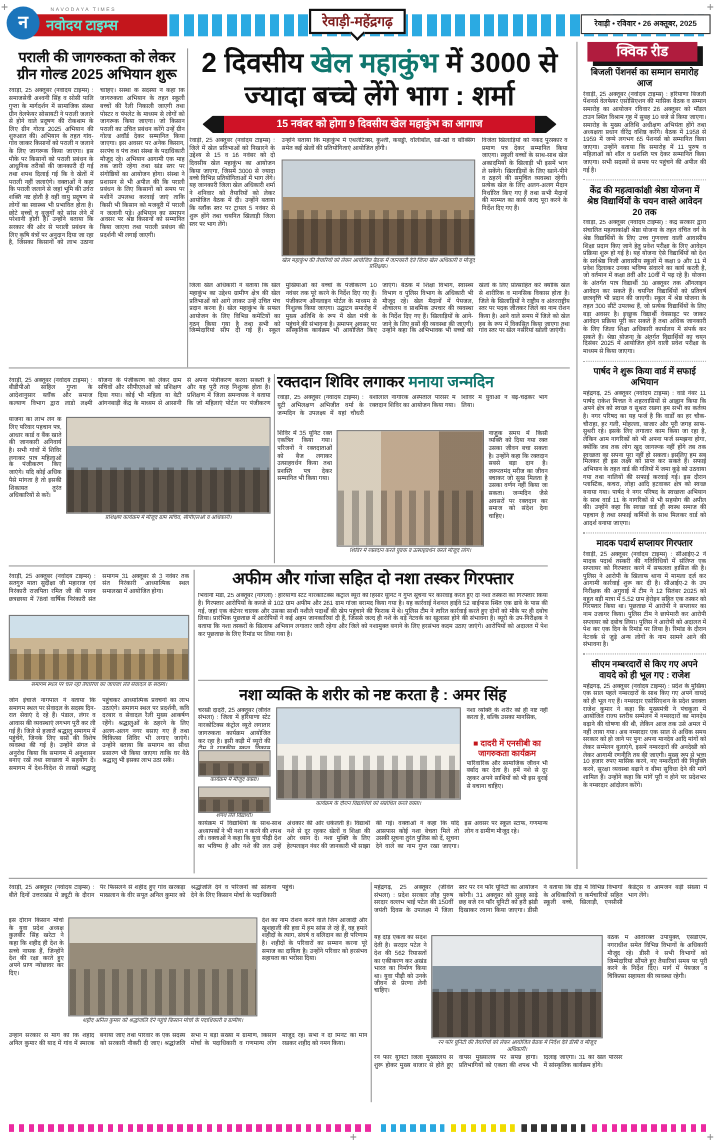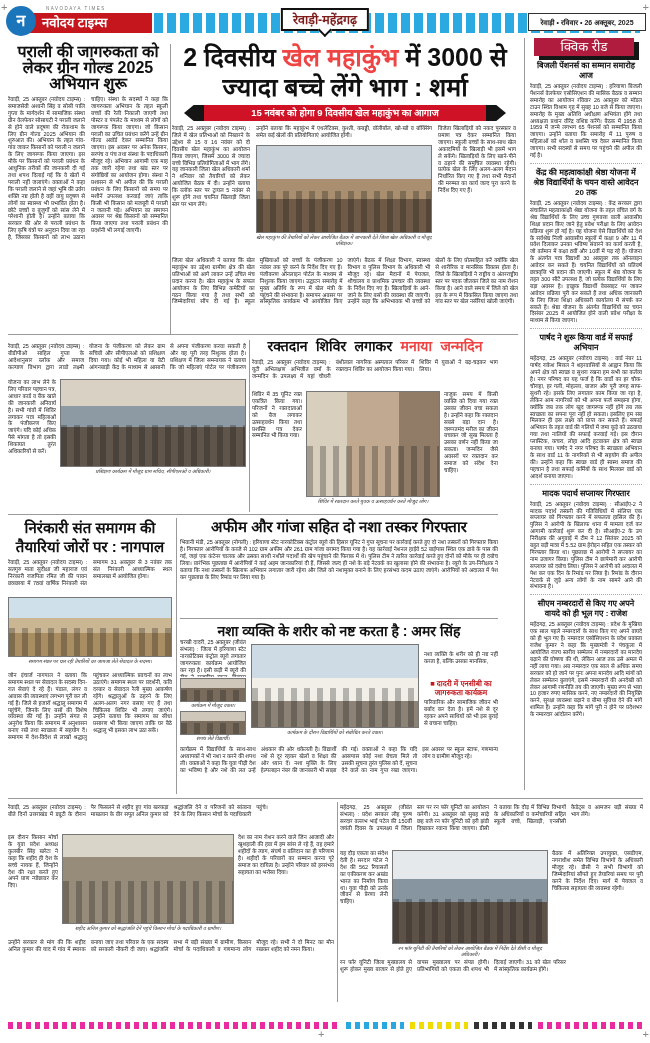--- a/index.html
+++ b/index.html
@@ -6,37 +6,37 @@
   .page{position:relative;width:650px;height:1043px;background:#fff;margin:0 auto;
         font-family:"Liberation Sans","DejaVu Sans",sans-serif;color:#1a1a1a;overflow:hidden;}
   .abs{position:absolute;}
   .regmark{position:absolute;color:#888;font-size:11px;font-weight:400;}
   
   .masthead{position:absolute;left:4px;top:4px;width:642px;height:34px;}
   .mh-bars{position:absolute;left:150px;right:6px;top:9px;height:20px;
            background:repeating-linear-gradient(90deg,#2baae2 0 9px,#fff 9px 13px);}
   .logo-circle{position:absolute;left:2px;top:2px;width:30px;height:30px;border-radius:50%;
                background:#1b75bb;color:#fff;font-weight:800;font-size:16px;line-height:30px;text-align:center;z-index:3;}
-  .logo-box{position:absolute;left:26px;top:9px;width:122px;height:20px;background:#c4161c;color:#ffffff;
+  .logo-box{position:absolute;left:26px;top:9px;width:122px;height:20px;background:#c4161c;color:#5eead4;
             font-weight:800;font-size:13px;line-height:20px;padding-left:12px;z-index:2;box-sizing:border-box;}
   .logo-small{position:absolute;left:42px;top:2px;font-size:4.5px;letter-spacing:1.5px;color:#777;z-index:2;}
   .edition-badge{position:absolute;left:50%;top:4px;transform:translateX(-50%);background:#fff;border:2px solid #111;
                  color:#7f1d1d;font-weight:800;font-size:12.5px;padding:1px 10px;z-index:4;white-space:nowrap;}
   .edition-badge::after{content:"";position:absolute;left:50%;bottom:-6px;transform:translateX(-50%) rotate(45deg);
                  width:8px;height:8px;background:#fff;border-right:2px solid #111;border-bottom:2px solid #111;}
   .datebox{position:absolute;right:0;top:9px;width:118px;height:18px;background:#fff;border:1px solid #333;
            font-size:7px;font-weight:700;line-height:18px;text-align:center;z-index:4;box-sizing:border-box;}
   
   .tiny{font-size:5.5px;line-height:6.9px;text-align:justify;color:#222;overflow:hidden;}
   .cols2{column-count:2;column-gap:6px;}
   .cols3{column-count:3;column-gap:5px;}
   .cols4{column-count:4;column-gap:5px;}
   .caption{font-size:5px;line-height:6px;font-style:italic;color:#333;text-align:center;overflow:hidden;}
   h1,h2,h3{margin:0;font-weight:800;color:#101010;}
-  .accent{color:#ef4444;}
+  .accent{color:#0f766e;}
   
   .hl-main{font-size:25px;line-height:30px;text-align:center;}
   .ribbon{margin:3px 12px 0;height:16px;color:#fff;font-weight:700;font-size:9.5px;line-height:16px;text-align:center;
           background:linear-gradient(90deg,#151515 0 20px,#cf1226 20px calc(100% - 20px),#151515 calc(100% - 20px));
           clip-path:polygon(0 50%,3% 0,97% 0,100% 50%,97% 100%,3% 100%);}
   
   .photo{position:relative;border:1px solid #777;overflow:hidden;}
   .photo::after{content:"";position:absolute;left:0;right:0;bottom:0;top:52%;
           background:repeating-linear-gradient(90deg,rgba(20,20,20,.28) 0 6px,rgba(0,0,0,0) 6px 13px);}
   .ph-meeting{background:linear-gradient(180deg,#c9d2d8 0 38%,#a98f6f 38% 62%,#6e5a46 62% 100%);}
@@ -44,21 +44,21 @@
   .ph-blood{background:linear-gradient(90deg,#e7e2d8 0 30%,#cdb9a4 30% 70%,#9a8875 70% 100%),
             linear-gradient(180deg,#efe9df 0 100%);background-blend-mode:multiply;}
   .ph-field{background:linear-gradient(180deg,#cfe0ea 0 35%,#cbb694 35% 60%,#a98e63 60% 100%);}
   .ph-class{background:linear-gradient(180deg,#cfdbe4 0 40%,#f2efe8 40% 68%,#8c8276 68% 100%);}
   .ph-crowd{background:linear-gradient(180deg,#d9d5c9 0 25%,#978c7a 25% 100%);}
   .ph-meeting2{background:linear-gradient(180deg,#e6e9eb 0 30%,#8795a0 30% 55%,#5d5248 55% 100%);}
   .ph-sm{background:linear-gradient(180deg,#cfc7ba 0 40%,#7a6c5c 40% 100%);}
   
   .sidebar{position:absolute;left:524px;top:38px;width:118px;height:752px;border-left:1px solid #999;
            padding-left:5px;box-sizing:border-box;overflow:hidden;}
-  .qrh{position:relative;margin:0 8px 5px 4px;background:#b01c3e;color:#fff;font-weight:400;font-size:13px;
+  .qrh{position:relative;margin:0 8px 5px 4px;background:#b01c3e;color:#fff;font-weight:700;font-size:13px;
        line-height:18px;text-align:center;box-shadow:5px 4px 0 0 #161616;}
   .qr-item{border-bottom:1px dotted #aaa;padding-bottom:4px;margin-bottom:4px;}
   .qr-item h3{font-size:8px;line-height:10px;text-align:center;margin-bottom:2px;}
   
   .hline{position:absolute;height:0;border-top:1px solid #9a9a9a;}
   .vline{position:absolute;width:0;border-left:1px solid #9a9a9a;}
   
   .banner-yellow{margin:0 52px;background:#f7eeb0;color:#9c1d22;font-weight:800;font-size:11px;
                  line-height:16px;text-align:center;}
   .subbox-title{color:#c4161c;font-weight:800;font-size:7.5px;line-height:9px;text-align:center;}
@@ -78,21 +78,21 @@
   <div class="masthead">
     <div class="mh-bars"></div>
     <div class="logo-circle">न</div>
     <div class="logo-small">NAVODAYA TIMES</div>
     <div class="logo-box">नवोदय टाइम्स</div>
     <div class="edition-badge">रेवाड़ी-महेंद्रगढ़</div>
     <div class="datebox">रेवाड़ी • रविवार • 26 अक्तूबर, 2025</div>
   </div>
 
   <div class="abs" style="left:8px;top:44px;width:160px;">
-    <h2 style="font-size:16px;line-height:16px;text-align:center;">पराली की जागरुकता को लेकर ग्रीन गोल्ड 2025 अभियान शुरू</h2>
+    <h2 style="font-size:13px;line-height:16px;text-align:center;">पराली की जागरुकता को लेकर ग्रीन गोल्ड 2025 अभियान शुरू</h2>
     <div class="tiny cols2" style="margin-top:4px;height:266px;">रेवाड़ी, 25 अक्तूबर (नवोदय टाइम्स) : समाजसेवी अश्वनी सिंह व सोसी पालि गुप्ता के मार्गदर्शन में सामाजिक संस्था ग्रीन वेलफेयर सोसायटी ने पराली जलाने से होने वाले प्रदूषण की रोकथाम के लिए ग्रीन गोल्ड 2025 अभियान की शुरुआत की। अभियान के तहत गांव-गांव जाकर किसानों को पराली न जलाने के लिए जागरूक किया जाएगा। इस मौके पर किसानों को पराली प्रबंधन के आधुनिक तरीकों की जानकारी दी गई तथा शपथ दिलाई गई कि वे खेतों में पराली नहीं जलाएंगे। वक्ताओं ने कहा कि पराली जलाने से जहां भूमि की उर्वरा शक्ति नष्ट होती है वहीं वायु प्रदूषण से लोगों का स्वास्थ्य भी प्रभावित होता है। छोटे बच्चों व बुजुर्गों को सांस लेने में परेशानी होती है। उन्होंने बताया कि सरकार की ओर से पराली प्रबंधन के लिए कृषि यंत्रों पर अनुदान दिया जा रहा है, जिसका किसानों को लाभ उठाना चाहिए। संस्था के सदस्यों ने कहा कि जागरुकता अभियान के तहत स्कूली बच्चों की रैली निकाली जाएगी तथा पोस्टर व पंपलेट के माध्यम से लोगों को जागरूक किया जाएगा। जो किसान पराली का उचित प्रबंधन करेंगे उन्हें ग्रीन गोल्ड अवॉर्ड देकर सम्मानित किया जाएगा। इस अवसर पर अनेक किसान, सरपंच व पंच तथा संस्था के पदाधिकारी मौजूद रहे। अभियान आगामी एक माह तक जारी रहेगा तथा खंड स्तर पर संगोष्ठियों का आयोजन होगा। संस्था ने प्रशासन से भी अपील की कि पराली प्रबंधन के लिए किसानों को समय पर मशीनें उपलब्ध करवाई जाएं ताकि किसी भी किसान को मजबूरी में पराली न जलानी पड़े। अभियान का समापन अवसर पर श्रेष्ठ किसानों को सम्मानित किया जाएगा तथा पराली प्रबंधन की प्रदर्शनी भी लगाई जाएगी।</div>
   </div>
 
   <div class="abs" style="left:172px;top:42px;width:346px;">
     <h1 class="hl-main"><span>2 दिवसीय </span><span class="accent">खेल महाकुंभ</span><span> में 3000 से ज्यादा बच्चे लेंगे भाग : शर्मा</span></h1>
     <div class="ribbon">15 नवंबर को होगा 9 दिवसीय खेल महाकुंभ का आगाज</div>
     <div class="row" style="margin-top:4px;gap:6px;height:128px;">
       <div class="tiny" style="width:78px;height:128px;">रेवाड़ी, 25 अक्तूबर (नवोदय टाइम्स) : जिले में खेल प्रतिभाओं को निखारने के उद्देश्य से 15 व 16 नवंबर को दो दिवसीय खेल महाकुंभ का आयोजन किया जाएगा, जिसमें 3000 से ज्यादा बच्चे विभिन्न प्रतियोगिताओं में भाग लेंगे। यह जानकारी जिला खेल अधिकारी शर्मा ने शनिवार को तैयारियों को लेकर आयोजित बैठक में दी। उन्होंने बताया कि ब्लॉक स्तर पर ट्रायल 5 नवंबर से शुरू होंगे तथा चयनित खिलाड़ी जिला स्तर पर भाग लेंगे।</div>
       <div style="width:176px;">
         <div class="tiny" style="height:20px;">उन्होंने बताया कि महाकुंभ में एथलेटिक्स, कुश्ती, कबड्डी, वॉलीबॉल, खो-खो व बॉक्सिंग समेत कई खेलों की प्रतियोगिताएं आयोजित होंगी।</div>
@@ -133,48 +133,47 @@
     <div class="row" style="gap:4px;margin-top:2px;">
       <div class="tiny" style="width:48px;height:100px;">योजना का लाभ लेने के लिए परिवार पहचान पत्र, आधार कार्ड व बैंक खाते की जानकारी अनिवार्य है। सभी गांवों में शिविर लगाकर पात्र महिलाओं के पंजीकरण किए जाएंगे। यदि कोई अधिक पैसे मांगता है तो इसकी शिकायत तुरंत अधिकारियों से करें।</div>
       <div style="flex:1;">
         <div class="photo ph-training" style="height:86px;"></div>
         <div class="caption" style="height:12px;margin-top:1px;">प्रशिक्षण कार्यक्रम में मौजूद ग्राम सचिव, सीपीएलओ व अधिकारी।</div>
       </div>
     </div>
   </div>
 
   <div class="abs" style="left:252px;top:338px;width:246px;">
-    <h2 style="font-size:14px;line-height:18px;text-align:center;font-family:Liberation Mono, monospace;"><span>रक्तदान शिविर लगाकर </span><span class="accent">मनाया जन्मदिन</span></h2>
+    <h2 style="font-size:14px;line-height:18px;text-align:left;"><span>रक्तदान शिविर लगाकर </span><span class="accent">मनाया जन्मदिन</span></h2>
     <div class="tiny cols3" style="margin-top:3px;height:30px;">रेवाड़ी, 25 अक्तूबर (नवोदय टाइम्स) : यूटी अभिलक्षण अभिजीत वर्मा के जन्मदिन के उपलक्ष्य में यहां चौधरी बंशीलाल नागरिक अस्पताल परिसर में रक्तदान शिविर का आयोजन किया गया। शिविर में युवाओं ने बढ़-चढ़कर भाग लिया।</div>
     <div class="row" style="gap:4px;margin-top:2px;">
       <div class="tiny" style="width:50px;height:118px;">शिविर में 35 यूनिट रक्त एकत्रित किया गया। परिजनों ने रक्तदाताओं को बैज लगाकर उत्साहवर्धन किया तथा प्रशस्ति पत्र देकर सम्मानित भी किया गया।</div>
       <div style="width:134px;">
         <div class="photo ph-blood" style="height:104px;"></div>
         <div class="caption" style="height:12px;margin-top:1px;">शिविर में रक्तदान करते युवक व उत्साहवर्धन करते मौजूद लोग।</div>
       </div>
       <div class="tiny" style="flex:1;height:118px;">नाजुक समय में किसी व्यक्ति को दिया गया रक्त उसका जीवन बचा सकता है। उन्होंने कहा कि रक्तदान सबसे बड़ा दान है। जरूरतमंद मरीज का जीवन बचाकर जो सुख मिलता है उसका वर्णन नहीं किया जा सकता। जन्मदिन जैसे अवसरों पर रक्तदान कर समाज को संदेश देना चाहिए।</div>
     </div>
   </div>
 
   <div class="abs" style="left:8px;top:518px;width:164px;">
-    <h2 style="font-size:15px;line-height:19px;text-align:center;">निरंकारी संत समागम की तैयारियां जोरों पर : नागपाल</h2>
     <div class="tiny cols2" style="margin-top:3px;height:36px;">रेवाड़ी, 25 अक्तूबर (नवोदय टाइम्स) : सतगुरु माता सुदीक्षा जी महाराज एवं निरंकारी राजपिता रमित जी की पावन छत्रछाया में 78वां वार्षिक निरंकारी संत समागम 31 अक्तूबर से 3 नवंबर तक संत निरंकारी आध्यात्मिक स्थल समालखा में आयोजित होगा।</div>
     <div class="photo ph-field" style="height:58px;margin-top:2px;"></div>
     <div class="caption" style="height:12px;margin-top:1px;">समागम स्थल पर चल रही तैयारियों का जायजा लेते सेवादल के सदस्य।</div>
     <div class="tiny cols2" style="height:116px;margin-top:2px;">जोन इंचार्ज नागपाल ने बताया कि समागम स्थल पर सेवादल के सदस्य दिन-रात सेवाएं दे रहे हैं। पंडाल, लंगर व आवास की व्यवस्थाएं लगभग पूरी कर ली गई हैं। जिले से हजारों श्रद्धालु समागम में पहुंचेंगे, जिनके लिए बसों की विशेष व्यवस्था की गई है। उन्होंने संगत से अनुरोध किया कि समागम में अनुशासन बनाए रखें तथा स्वच्छता में सहयोग दें। समागम में देश-विदेश से लाखों श्रद्धालु पहुंचकर आध्यात्मिक प्रवचनों का लाभ उठाएंगे। समागम स्थल पर प्रदर्शनी, कवि दरबार व सेवादल रैली मुख्य आकर्षण रहेंगे। श्रद्धालुओं के ठहरने के लिए अलग-अलग नगर बसाए गए हैं तथा चिकित्सा शिविर भी लगाए जाएंगे। उन्होंने बताया कि समागम का सीधा प्रसारण भी किया जाएगा ताकि घर बैठे श्रद्धालु भी इसका लाभ उठा सकें।</div>
   </div>
 
   <div class="abs" style="left:180px;top:518px;width:318px;">
     <h2 style="font-size:15px;line-height:18px;text-align:center;">अफीम और गांजा सहित दो नशा तस्कर गिरफ्तार</h2>
     <div class="tiny" style="margin-top:3px;height:72px;">भिवानी मंडी, 25 अक्तूबर (नोगली) : हरियाणा स्टेट नारकोटिक्स कंट्रोल ब्यूरो की हिसार यूनिट ने गुप्त सूचना पर कार्रवाई करते हुए दो नशा तस्करों को गिरफ्तार किया है। गिरफ्तार आरोपियों के कब्जे से 102 ग्राम अफीम और 261 ग्राम गांजा बरामद किया गया है। यह कार्रवाई नेशनल हाईवे 52 बाईपास स्थित एक ढाबे के पास की गई, जहां एक कंटेनर चालक और उसका साथी नशीले पदार्थों की खेप पहुंचाने की फिराक में थे। पुलिस टीम ने त्वरित कार्रवाई करते हुए दोनों को मौके पर ही दबोच लिया। प्रारंभिक पूछताछ में आरोपियों ने कई अहम जानकारियां दी हैं, जिससे जल्द ही नशे के बड़े नेटवर्क का खुलासा होने की संभावना है। ब्यूरो के उप-निरीक्षक ने बताया कि नशा तस्करों के खिलाफ अभियान लगातार जारी रहेगा और जिले को नशामुक्त बनाने के लिए हरसंभव कदम उठाए जाएंगे। आरोपियों को अदालत में पेश कर पूछताछ के लिए रिमांड पर लिया गया है।</div>
   </div>
 
   <div class="abs" style="left:180px;top:622px;width:318px;">
     <h2 style="font-size:14px;line-height:18px;text-align:center;">नशा व्यक्ति के शरीर को नष्ट करता है : अमर सिंह</h2>
-    <div class="row" style="gap:5px;margin-top:3px;height:100px;align-items:flex-end;">
+    <div class="row" style="gap:5px;margin-top:3px;height:100px;">
       <div style="width:66px;">
         <div class="tiny" style="height:38px;">चरखी दादरी, 25 अक्तूबर (जीवंत संभला) : जिला में हरियाणा स्टेट नारकोटिक्स कंट्रोल ब्यूरो लगातार जागरुकता कार्यक्रम आयोजित कर रहा है। इसी कड़ी में ब्यूरो की टीम ने राजकीय स्कूल, विकास केंद्र व शिक्षण संस्थानों में कार्यक्रम आयोजित किए।</div>
         <div class="photo ph-sm" style="height:22px;margin-top:1px;"></div>
         <div class="caption" style="height:8px;">कार्यक्रम में मौजूद वक्ता।</div>
         <div class="photo ph-sm" style="height:22px;margin-top:1px;"></div>
         <div class="caption" style="height:8px;">शपथ लेते विद्यार्थी।</div>
       </div>
       <div style="width:168px;">
         <div class="photo ph-class" style="height:82px;"></div>
         <div class="caption" style="height:14px;margin-top:1px;">कार्यक्रम के दौरान विद्यार्थियों को संबोधित करते वक्ता।</div>

